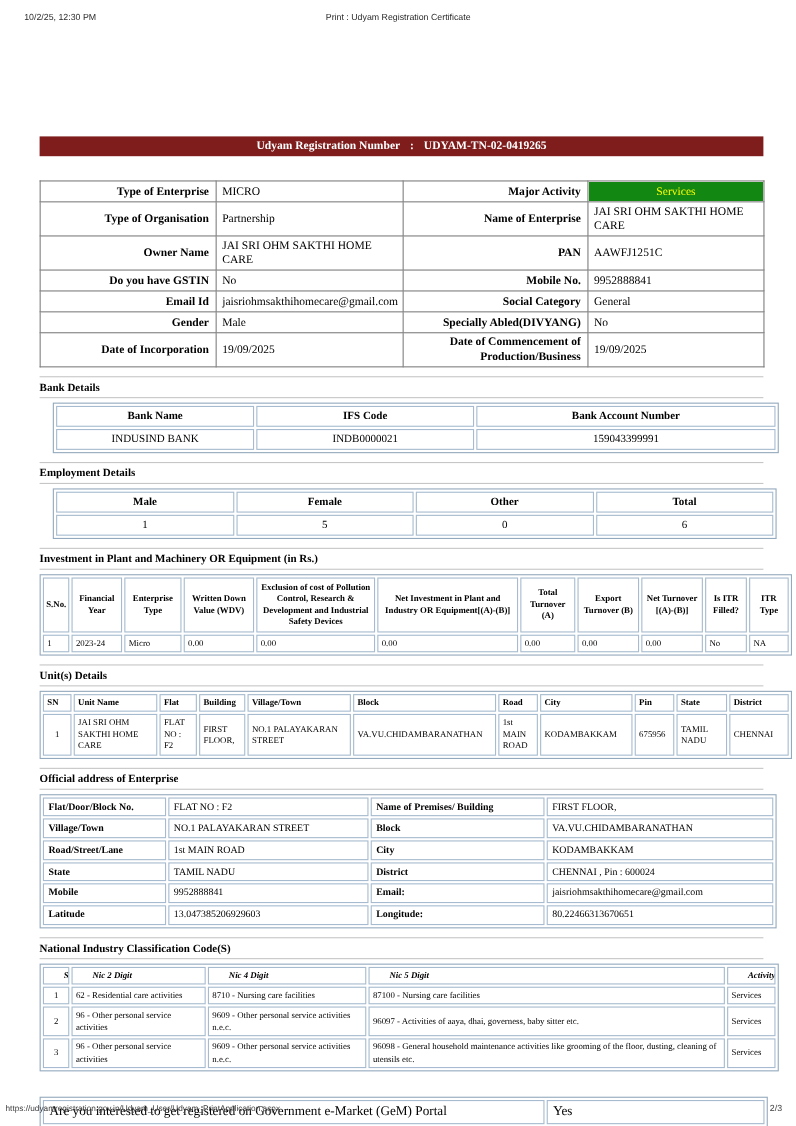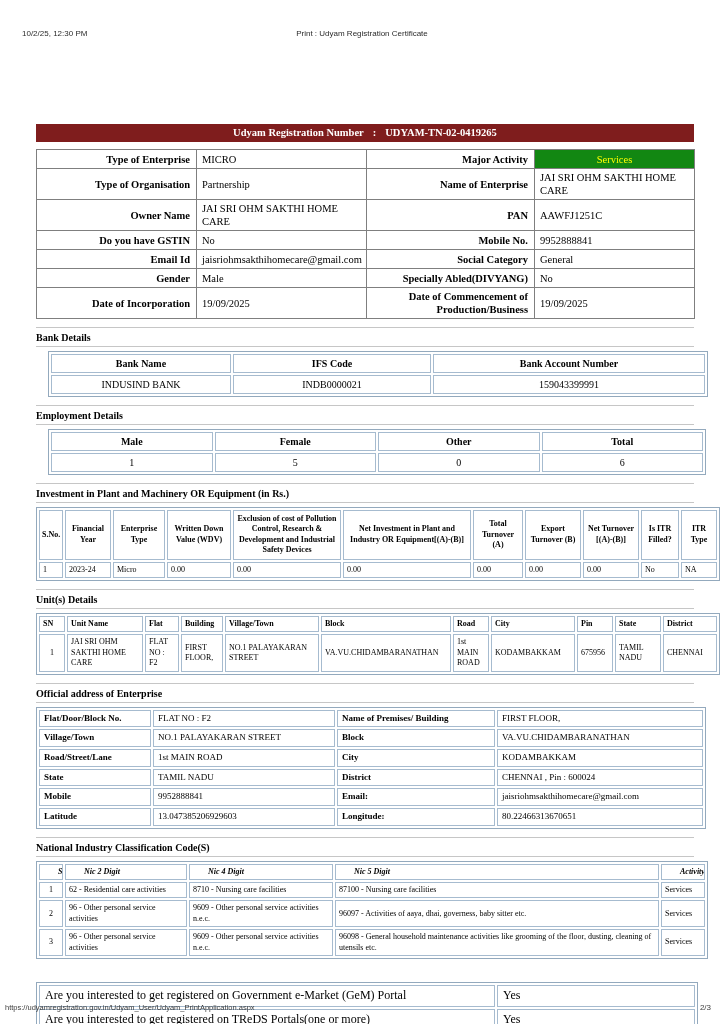--- a/index.html
+++ b/index.html
@@ -4,41 +4,41 @@
 <style>
   * { box-sizing: border-box; }
   html,body { margin:0; padding:0; }
   body {
     width:724px; height:1024px; position:relative; overflow:hidden;
     background:#ffffff; color:#000;
     font-family:"Liberation Serif", serif;
   }
   
   .print-hf { font-family:"Liberation Sans", sans-serif; font-size:8px; color:#2b2b2b; }
-  .print-header { position:absolute; top:29px; left:0; width:100%; }
+  .print-header { position:absolute; top:11px; left:0; width:100%; }
   .ph-date { position:absolute; left:22px; top:0; }
   .ph-title { text-align:center; }
   .print-footer { position:absolute; bottom:9px; left:0; width:100%; height:12px; }
   .pf-url { position:absolute; left:5px; top:0; font-size:7.5px; color:#3c3c3c; }
   .pf-page { position:absolute; right:13px; top:0; font-size:8px; color:#3c3c3c; }
 
   .content { position:absolute; top:124px; left:36px; width:658px; }
 
   
   .title-bar {
     background:#7f1d1d; color:#ffffff; font-weight:bold; font-size:10.5px;
     text-align:center; padding:3px 0 4px 0; line-height:11px;
   }
   .title-bar .colon { display:inline-block; margin:0 9px; }
 
   table { border-spacing:0; width:100%; table-layout:fixed; }
   td, th { overflow:hidden; }
 
   
-  .main-table { border-collapse:collapse; margin-top:7px; font-size:10.5px;border-radius:29px; }
+  .main-table { border-collapse:collapse; margin-top:22px; font-size:10.5px;border-radius:29px; }
   .main-table td { border:1px solid #7f7f7f; padding:2px 5px; vertical-align:middle; line-height:13px; }
   .main-table td.lbl { font-weight:bold; text-align:right; padding-right:6px; }
   .main-table td.tight { padding-right:14px; }
   .main-table tr td { height:19px; }
   .main-table tr:nth-child(2) td, .main-table tr:nth-child(3) td { height:29px; }
   .main-table tr:nth-child(7) td { height:30px; }
   .main-table td.activity {
     background:#128712; color:#ffff00; text-align:center; padding:2px 0;
   }
 

